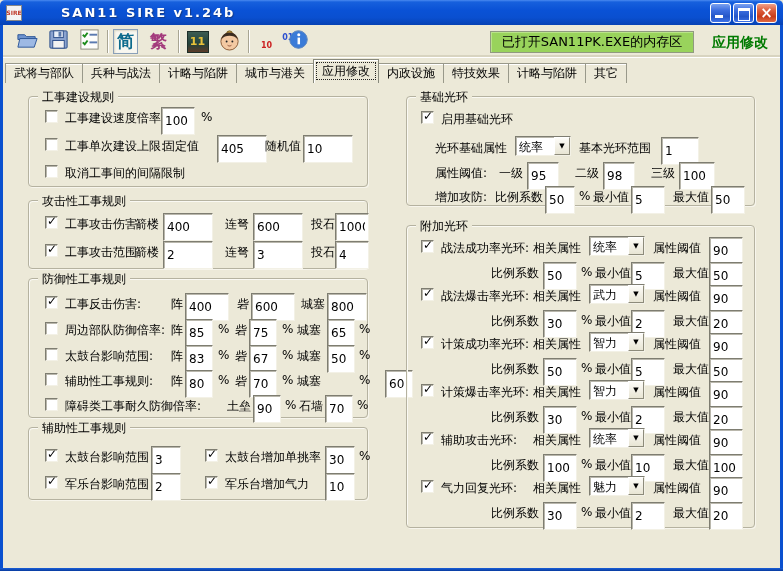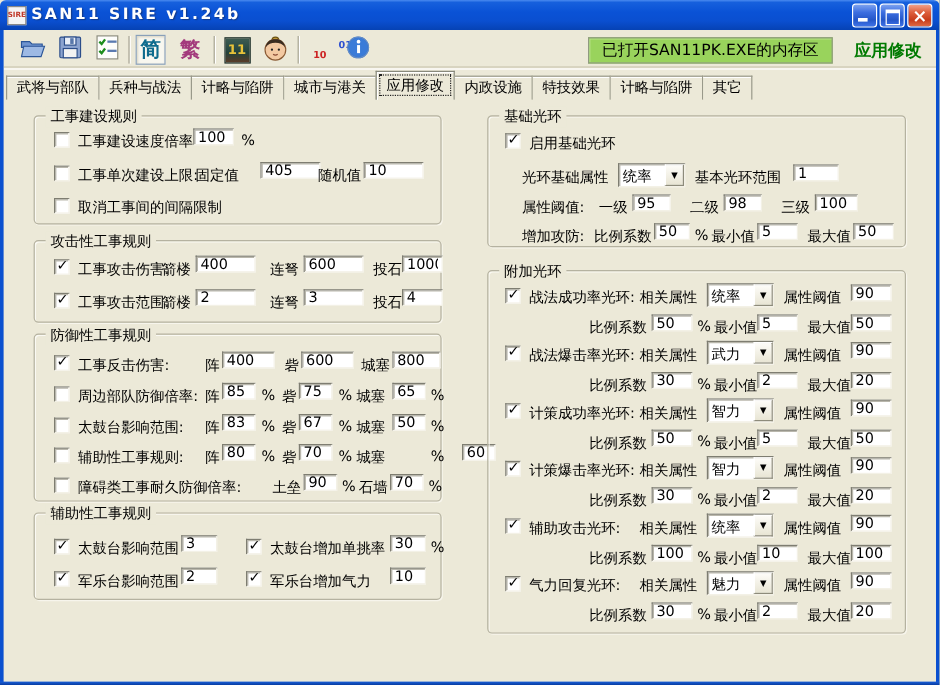--- a/index.html
+++ b/index.html
@@ -2,21 +2,21 @@
 <html><head>
 <meta charset="utf-8">
 <style>
   * { margin:0; padding:0; box-sizing:border-box; }
   body { margin:0; background:#3a6ea5; font-family:"DejaVu Sans","Liberation Sans",sans-serif; }
   .window { position:relative; width:783px; height:571px; background:#ece9d8; overflow:hidden; }
 
   
   .titlebar { position:absolute; left:0; top:0; right:0; height:25px;
     background:linear-gradient(180deg,#4a8af0 0%,#1660dd 8%,#0a52d6 40%,#0a4fd0 70%,#0642b4 100%);
-    border-radius:5px 5px 0 0; display:flex; align-items:center; }
+    border-radius:5px 5px 0 0; display:flex; align-items:center;gap:35px; }
   .edge { position:absolute; background:#0a50cf; }
   .edge.l { left:0; top:25px; bottom:0; width:3px; }
   .edge.r { right:0; top:25px; bottom:0; width:3px; }
   .edge.b { left:0; right:0; bottom:0; height:3px; background:linear-gradient(180deg,#1a5fd8,#073a9e); }
   .app-icon { width:16px; height:16px; margin:0 4px 0 6px; background:#f4f4f4; border:1px solid #888;
     font-size:6px; font-weight:bold; color:#c03a2b; display:flex; align-items:center; justify-content:center; letter-spacing:0; }
   .title-text { color:#fff; font-weight:bold; font-size:13px; letter-spacing:2px; text-shadow:1px 1px 1px #123a8a; }
   .winbtns { position:absolute; right:6px; top:3px; display:flex; gap:2px; }
   .wbtn { width:21px; height:20px; border:1px solid #fff; border-radius:3px; position:relative;
     background:linear-gradient(180deg,#7ba1ef 0%,#3c6ee0 35%,#2456c8 70%,#3f73e8 100%); }
@@ -47,21 +47,21 @@
   .tab:first-child { border-left:1px solid #99998a; }
   .tab.active { height:24px; line-height:22px; border:1px solid #88897c; border-bottom:none;
     outline:1px dotted #222; outline-offset:-4px; margin-left:-1px; box-shadow:inset 1px 1px 0 #fff; }
 
   
   .grp { position:absolute; border:1px solid #b5b2a0; border-radius:4px;
     box-shadow:inset 1px 1px 0 #faf9f3, 1px 1px 0 #f7f5ec; }
   .legend { position:absolute; top:-8px; left:9px; background:#ece9d8; padding:0 4px; font-size:12px; white-space:nowrap; }
 
   .lbl { position:absolute; font-size:12px; color:#000; white-space:nowrap; }
-  .tin { position:absolute; height:14px; border:1px solid; border-color:#7e7d71 #f3f1e6 #f3f1e6 #7e7d71;
+  .tin { position:absolute; height:28px; border:1px solid; border-color:#7e7d71 #f3f1e6 #f3f1e6 #7e7d71;
     box-shadow:inset 1px 1px 0 #b9b7ac; background:#fff; font-size:12px; font-family:"DejaVu Sans","Liberation Sans",sans-serif;
     padding:0 3px; color:#000; }
   .cb { position:absolute; width:13px; height:13px; background:#fff; border:1px solid; cursor:pointer;
     border-color:#7e7d71 #f3f1e6 #f3f1e6 #7e7d71; box-shadow:inset 1px 1px 0 #b9b7ac; }
   .cb.checked::after { content:"\2713"; position:absolute; left:1px; top:-3px; font-size:12px; font-weight:bold; color:#000; }
   .combo { position:absolute; height:20px; border:1px solid; border-color:#7e7d71 #f3f1e6 #f3f1e6 #7e7d71;
     box-shadow:inset 1px 1px 0 #b9b7ac; background:#fff; display:flex; align-items:stretch; cursor:pointer; }
   .combo .val { flex:1; font-size:12px; padding:2px 0 0 3px; white-space:nowrap; overflow:hidden; }
   .combo .cbtn { width:16px; background:linear-gradient(180deg,#fdfcf8,#e8e5d4); border:1px solid;
     border-color:#fff #8d8b7b #8d8b7b #fff; display:flex; align-items:center; justify-content:center; }

